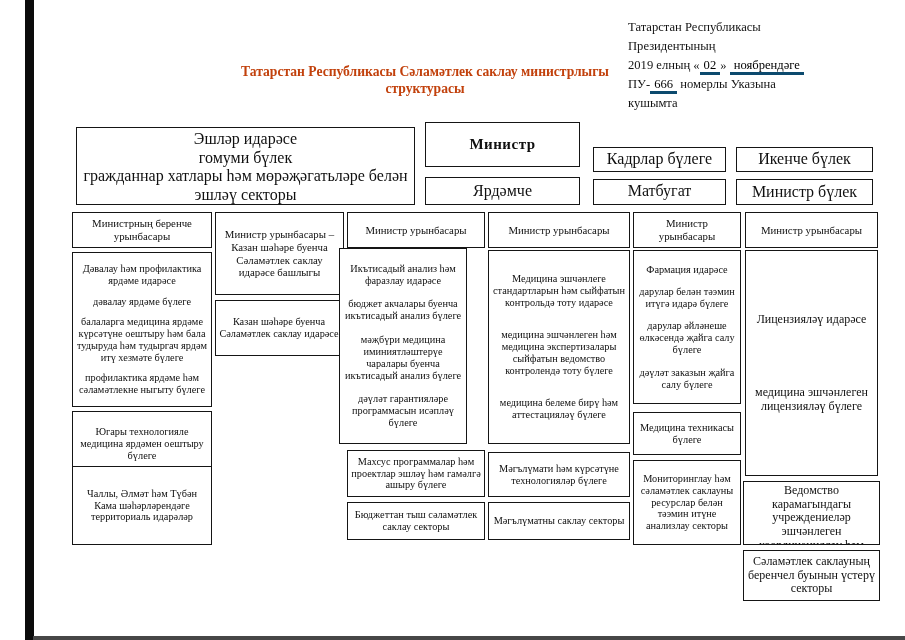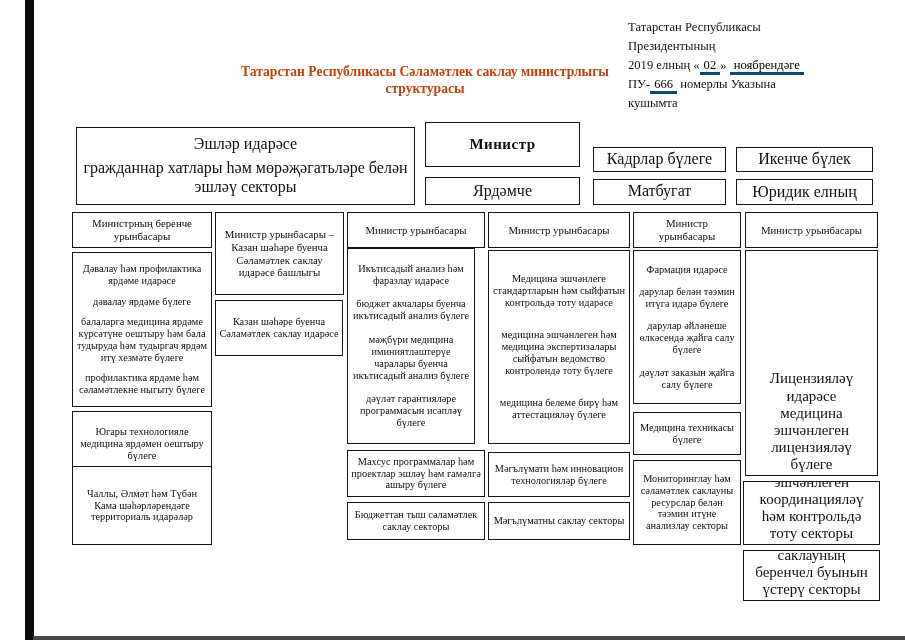--- a/index.html
+++ b/index.html
@@ -24,21 +24,21 @@
   .box{
     position:absolute;border:1.5px solid #151515;background:#fff;
     display:flex;flex-direction:column;justify-content:space-evenly;align-items:center;
     text-align:center;font-size:10.3px;line-height:1.16;color:#101010;
     padding:2px 3px;box-sizing:border-box;overflow:hidden;
   }
   .box .ln{width:100%;}
   .box.head{font-size:10.8px;}
   .box.small{font-size:16px;}
   .box.minister{font-size:15px;font-weight:bold;letter-spacing:.5px;}
-  .box.tight{font-size:15px;line-height:1.14;justify-content:flex-end;}
+  .box.tight{font-size:12px;line-height:1.14;}
 </style>
 </head>
 <body>
 
 <div class="page">
 
   <div class="scan-strip-left"></div>
   <div class="scan-strip-bottom"></div>
 
   <div class="title">
@@ -49,28 +49,29 @@
   <div class="annot">
     <div>Татарстан Республикасы</div>
     <div>Президентының</div>
     <div><span>2019 елның «</span><span class="fill">02</span><span>»</span> <span class="fill">ноябрендәге</span></div>
     <div><span>ПУ-</span><span class="fill">666</span> <span>номерлы Указына</span></div>
     <div>кушымта</div>
   </div>
 
   <div class="box small" style="left:76px;top:127px;width:339px;height:78px">
       <div class="ln">Эшләр идарәсе</div>
+      <div class="ln">гомуми бүлек</div>
       <div class="ln">гражданнар хатлары һәм мөрәҗәгатьләре белән эшләү  секторы</div>
     </div>
   <div class="box minister" style="left:425px;top:122px;width:155px;height:45px">Министр</div>
   <div class="box small" style="left:425px;top:177px;width:155px;height:28px">Ярдәмче</div>
   <div class="box small" style="left:593px;top:147px;width:133px;height:25px">Кадрлар бүлеге</div>
   <div class="box small" style="left:736px;top:147px;width:137px;height:25px">Икенче бүлек</div>
   <div class="box small" style="left:593px;top:179px;width:133px;height:26px">Матбугат секретаре</div>
-  <div class="box small" style="left:736px;top:179px;width:137px;height:26px">Юридик елның</div>
+  <div class="box small" style="left:736px;top:179px;width:137px;height:26px">Министр бүлек</div>
 
   <div class="box head" style="left:72px;top:212px;width:140px;height:36px">Министрның беренче урынбасары</div>
   <div class="box head" style="left:215px;top:212px;width:129px;height:83px">Министр урынбасары – Казан шәһәре буенча Сәламәтлек саклау идарәсе башлыгы</div>
   <div class="box head" style="left:347px;top:212px;width:138px;height:36px">Министр урынбасары</div>
   <div class="box head" style="left:488px;top:212px;width:142px;height:36px">Министр урынбасары</div>
   <div class="box head" style="left:633px;top:212px;width:108px;height:36px">Министр урынбасары</div>
   <div class="box head" style="left:745px;top:212px;width:133px;height:36px">Министр урынбасары</div>
 
   <div class="box" style="left:72px;top:252px;width:140px;height:155px">
       <div class="ln">Дәвалау һәм профилактика ярдәме идарәсе</div>
@@ -82,40 +83,40 @@
       <div class="ln">Югары технологияле медицина ярдәмен оештыру бүлеге</div>
     </div>
   <div class="box" style="left:72px;top:466px;width:140px;height:79px">
       <div class="ln">Чаллы, Әлмәт һәм Түбән Кама шәһәрләрендәге территориаль идарәләр</div>
     </div>
 
   <div class="box" style="left:215px;top:300px;width:128px;height:56px">
       <div class="ln">Казан шәһәре буенча Сәламәтлек саклау идарәсе</div>
     </div>
 
-  <div class="box" style="left:347px;top:248px;width:128px;height:196px">
+  <div class="box" style="left:339px;top:248px;width:128px;height:196px">
       <div class="ln">Икътисадый анализ һәм фаразлау идарәсе</div>
       <div class="ln">бюджет акчалары буенча икътисадый анализ бүлеге</div>
       <div class="ln">мәҗбүри медицина иминиятләштерүе чаралары буенча икътисадый анализ бүлеге</div>
       <div class="ln">дәүләт гарантияләре программасын исәпләү бүлеге</div>
     </div>
   <div class="box" style="left:347px;top:450px;width:138px;height:47px">
       <div class="ln">Махсус программалар һәм проектлар эшләү һәм гамәлгә ашыру бүлеге</div>
     </div>
   <div class="box" style="left:347px;top:502px;width:138px;height:38px">
       <div class="ln">Бюджеттан тыш сәламәтлек саклау секторы</div>
     </div>
 
   <div class="box" style="left:488px;top:250px;width:142px;height:194px">
       <div class="ln">Медицина эшчәнлеге стандартларын һәм сыйфатын контрольдә тоту идарәсе</div>
       <div class="ln">медицина эшчәнлеген һәм медицина экспертизалары сыйфатын ведомство контролендә тоту бүлеге</div>
       <div class="ln">медицина белеме бирү һәм аттестацияләү  бүлеге</div>
     </div>
   <div class="box" style="left:488px;top:452px;width:142px;height:45px">
-      <div class="ln">Мәгълүмати һәм инновацион технологияләр бүлеге</div>
+      <div class="ln">Мәгълүмати һәм күрсәтүне технологияләр бүлеге</div>
     </div>
   <div class="box" style="left:488px;top:502px;width:142px;height:38px">
       <div class="ln">Мәгълүматны саклау секторы</div>
     </div>
 
   <div class="box" style="left:633px;top:412px;width:108px;height:43px">
       <div class="ln">Медицина техникасы бүлеге</div>
     </div>
   <div class="box" style="left:633px;top:250px;width:108px;height:154px">
       <div class="ln">Фармация идарәсе</div>

